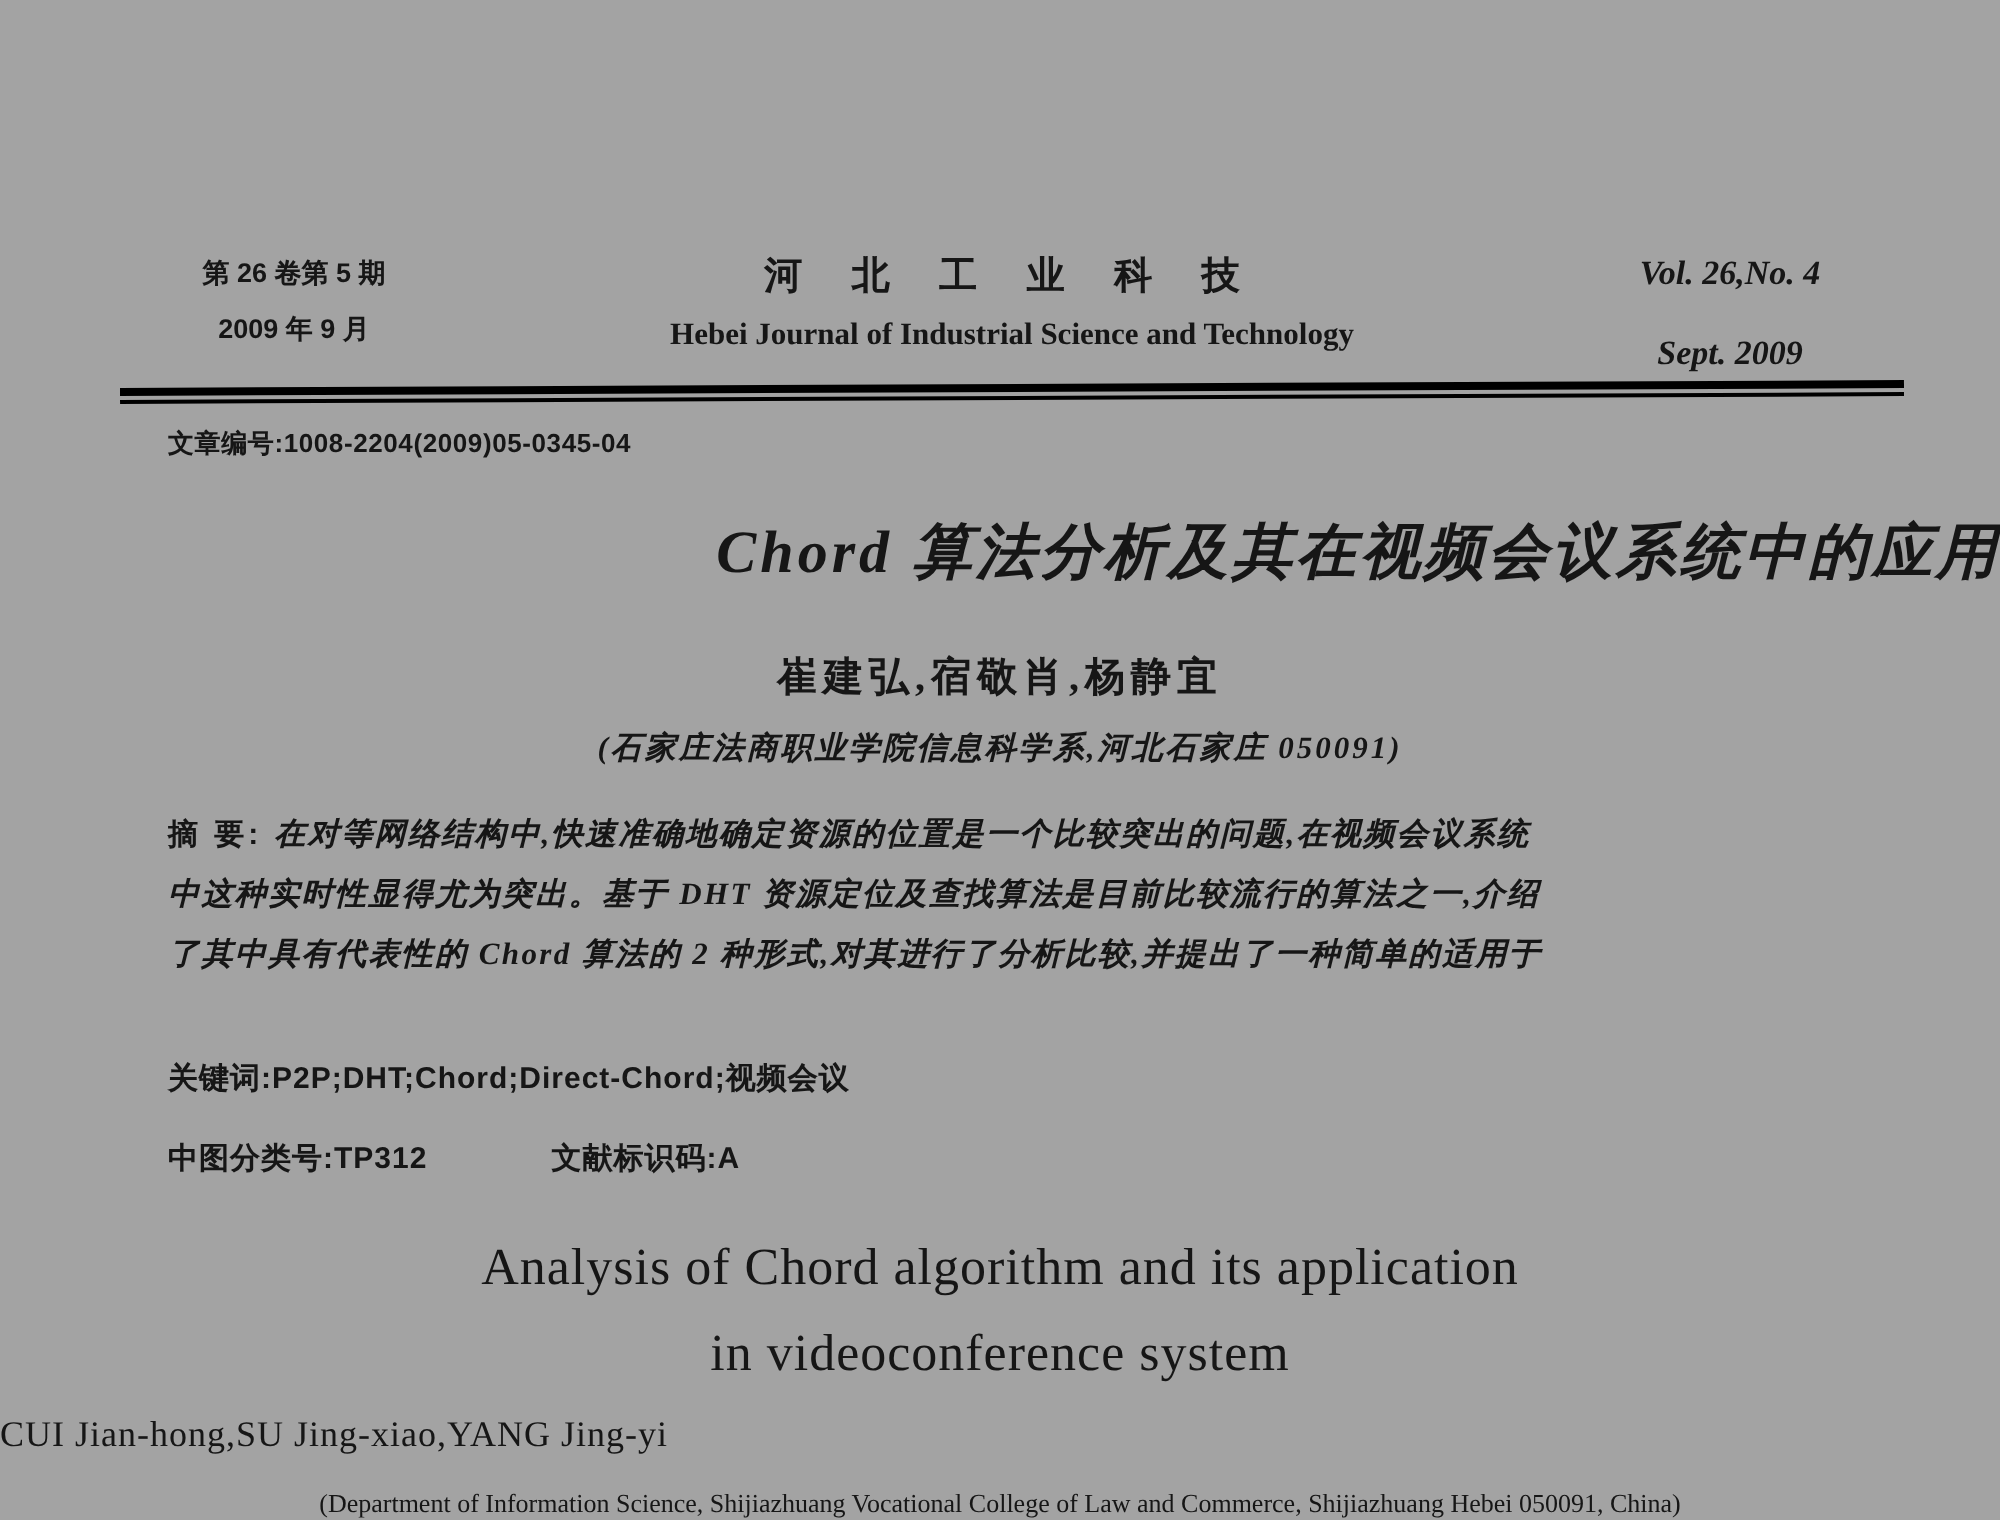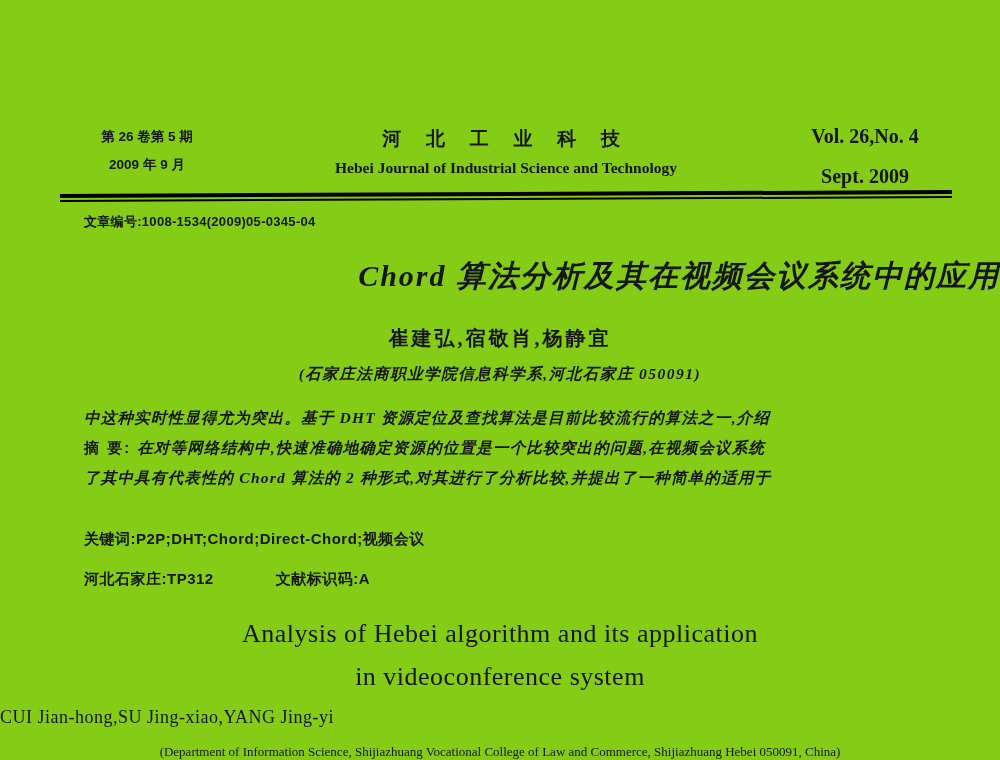--- a/index.html
+++ b/index.html
@@ -2,21 +2,21 @@
 <html><head>
 <meta charset="utf-8">
 <style>
   * { margin: 0; padding: 0; box-sizing: border-box; }
   html, body { background: #ffffff; }
   body { width: 1000px; height: 760px; overflow: hidden; }
   .page {
     position: relative;
     width: 1000px;
     height: 760px;
-    background: #84cc16;
+    background: #a3a3a3;
     color: #161616;
     font-family: "Liberation Serif", "DejaVu Serif", serif;
     overflow: hidden;
   }
 
   
   .header {
     position: absolute;
     top: 128px; left: 62px; width: 888px;
     display: flex; justify-content: space-between; align-items: flex-start;
@@ -24,21 +24,21 @@
   .header-left { width: 170px; text-align: center; }
   .header-right { width: 170px; text-align: center; }
   .header-center { flex: 1; text-align: center; }
   .hdr-line-sm {
     font-family: "Liberation Sans", "DejaVu Sans", sans-serif;
     font-weight: 700; font-size: 13.5px; line-height: 17px;
   }
   .hdr-line-sm + .hdr-line-sm { margin-top: 11px; }
   .hdr-serif {
     font-family: "Liberation Serif", "DejaVu Serif", serif;
-    font-weight: 700; font-size: 20px; line-height: 17px;
+    font-weight: 700; font-size: 17px; line-height: 17px; font-style: italic;
   }
   .journal-cn {
     font-size: 19px; font-weight: 700; letter-spacing: 10px;
     line-height: 22px;
   }
   .journal-en {
     margin-top: 8px; font-size: 15.5px; font-weight: 700; line-height: 19px;
   }
 
   
@@ -136,38 +136,38 @@
       <div class="journal-en">Hebei Journal of Industrial Science and Technology</div>
     </div>
     <div class="header-right">
       <div class="hdr-serif">Vol. 26,No. 4</div>
       <div class="hdr-serif" style="margin-top:23px;">Sept. 2009</div>
     </div>
   </div>
 
   <div class="rule"></div>
 
-  <div class="article-no">文章编号:1008-1534(2009)05-0345-04</div>
+  <div class="article-no">文章编号:1008-2204(2009)05-0345-04</div>
 
   <div class="title-cn">Chord 算法分析及其在视频会议系统中的应用</div>
   <div class="authors-cn">崔建弘,宿敬肖,杨静宜</div>
   <div class="affil-cn">(石家庄法商职业学院信息科学系,河北石家庄  050091)</div>
 
   <div class="abstract">
+    <p class="abs-line"><span class="abs-label">摘  要:</span><span>在对等网络结构中,快速准确地确定资源的位置是一个比较突出的问题,在视频会议系统</span></p>
     <p class="abs-line">中这种实时性显得尤为突出。基于 DHT 资源定位及查找算法是目前比较流行的算法之一,介绍</p>
-    <p class="abs-line"><span class="abs-label">摘  要:</span><span>在对等网络结构中,快速准确地确定资源的位置是一个比较突出的问题,在视频会议系统</span></p>
     <p class="abs-line">了其中具有代表性的 Chord 算法的 2 种形式,对其进行了分析比较,并提出了一种简单的适用于</p>
   </div>
 
   <div class="keywords"><span>关键词:</span><span>P2P;DHT;Chord;Direct-Chord;视频会议</span></div>
 
   <div class="clc-line">
-    <span>河北石家庄:</span><span>TP312</span><span class="clc-doc">文献标识码:</span><span>A</span>
+    <span>中图分类号:</span><span>TP312</span><span class="clc-doc">文献标识码:</span><span>A</span>
   </div>
 
   <div class="en-title">
-    <div>Analysis of Hebei algorithm and its application</div>
+    <div>Analysis of Chord algorithm and its application</div>
     <div>in videoconference system</div>
   </div>
   <div class="en-authors">CUI Jian-hong,SU Jing-xiao,YANG Jing-yi</div>
   <div class="en-affil">(Department of Information Science, Shijiazhuang Vocational College of Law and Commerce, Shijiazhuang Hebei 050091, China)</div>
 
 </div>
 
 </body></html>

